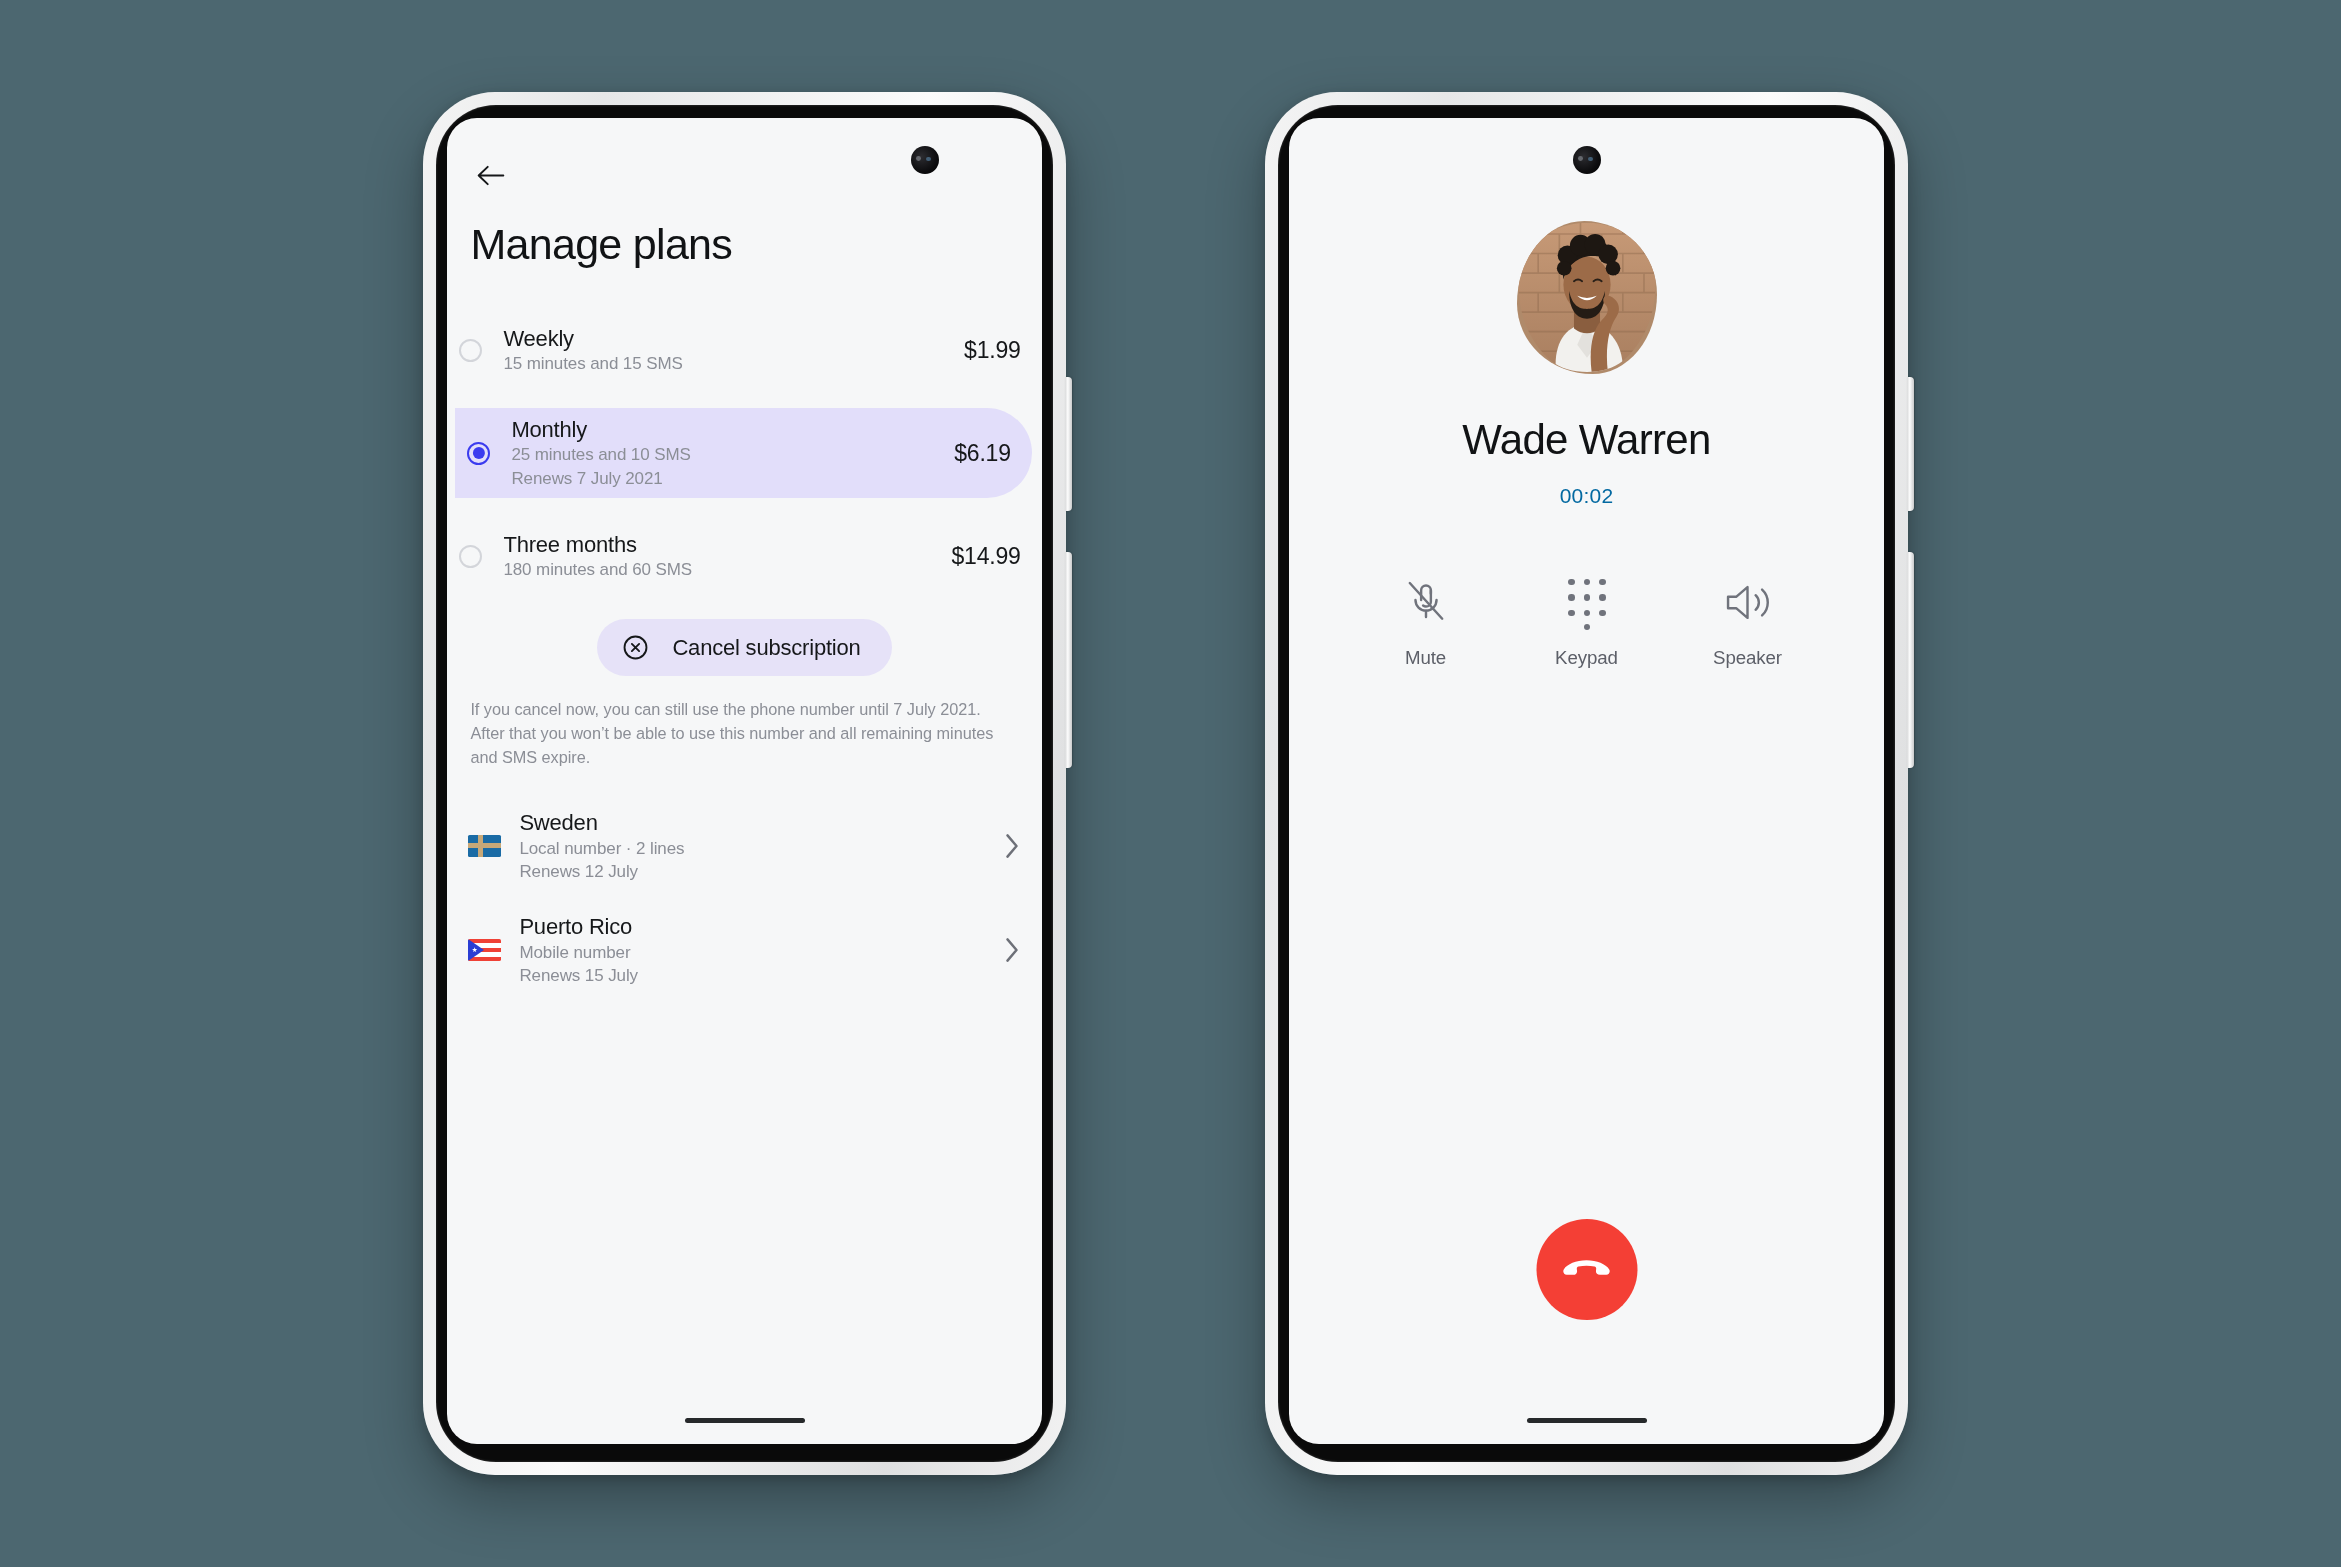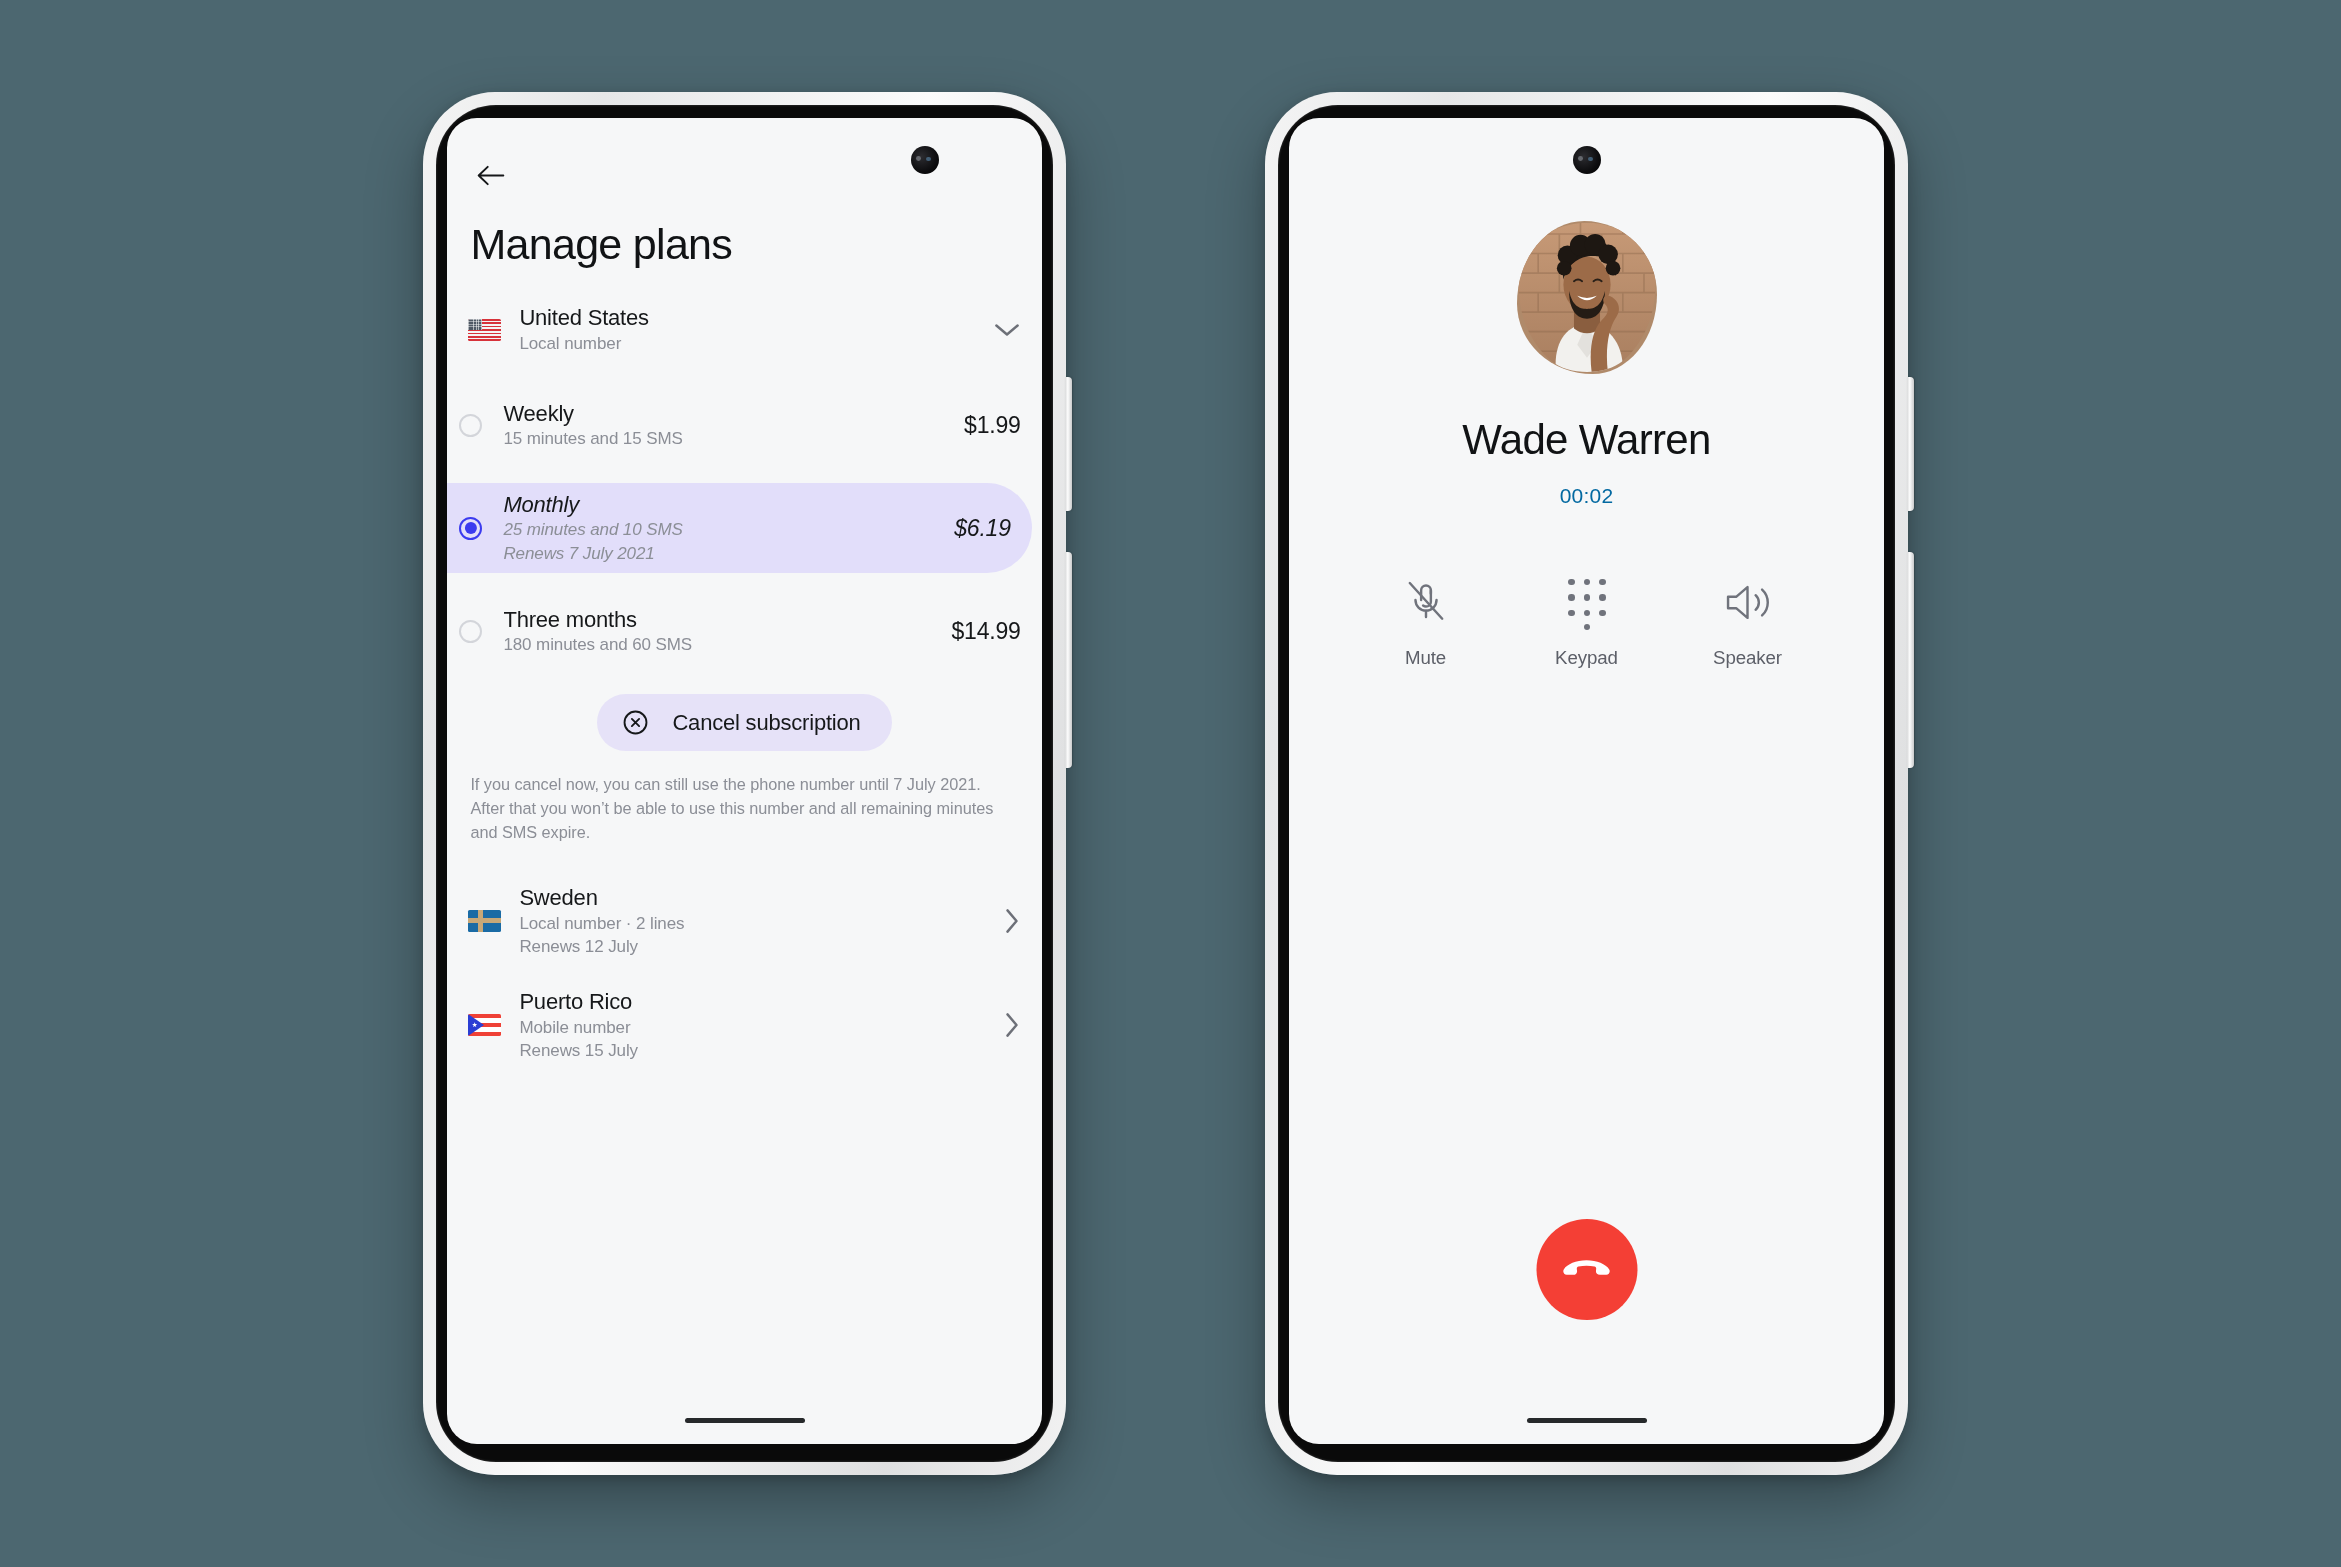--- a/index.html
+++ b/index.html
@@ -283,24 +283,23 @@
     width: 12.2px; height: 12.2px;
     border-radius: 50%;
     background: #3b3bef;
   }
 
   .row-plan { min-height: 70px; padding-left: 12px; }
 
   .row-selected {
     background: #e2defa;
     border-radius: 0 46px 46px 0;
-    margin-left: 0;
+    margin-left: 8px;
     margin-right: 9.8px;
     min-height: 90px;
-    font-style: italic;
   }
 
   .cancel-wrap {
     display: flex;
     justify-content: center;
     margin-top: 28px;
   }
   .cancel-btn {
     display: inline-flex;
     align-items: center;
@@ -432,35 +431,20 @@
         <div class="back-btn">
           <svg width="28" height="23" viewBox="0 0 34 28" fill="none">
             <path d="M32 14H2M2 14L13 3.5M2 14L13 24.5" stroke="#16181a" stroke-width="2.4" stroke-linecap="round" stroke-linejoin="round"></path>
           </svg>
         </div>
 
         <h1 class="page-title">Manage plans</h1>
 
         <div class="list">
 
-          <div class="row row-country">
-            <div class="flag flag-us">
-              <div class="stripes"></div>
-              <div class="canton"></div>
-            </div>
-            <div class="row-body">
-              <div class="row-title">United States</div>
-              <div class="row-sub">Local number</div>
-            </div>
-            <div class="chev">
-              <svg width="28" height="18" viewBox="0 0 34 22" fill="none">
-                <path d="M4 5.5L17 16.5L30 5.5" stroke="#6d7078" stroke-width="3" stroke-linecap="round" stroke-linejoin="round"></path>
-              </svg>
-            </div>
-          </div>
 
           <div class="spacer-22"></div>
 
           <div class="row row-plan">
             <div class="radio"></div>
             <div class="row-body">
               <div class="row-title">Weekly</div>
               <div class="row-sub">15 minutes and 15 SMS</div>
             </div>
             <div class="row-price">$1.99</div>

